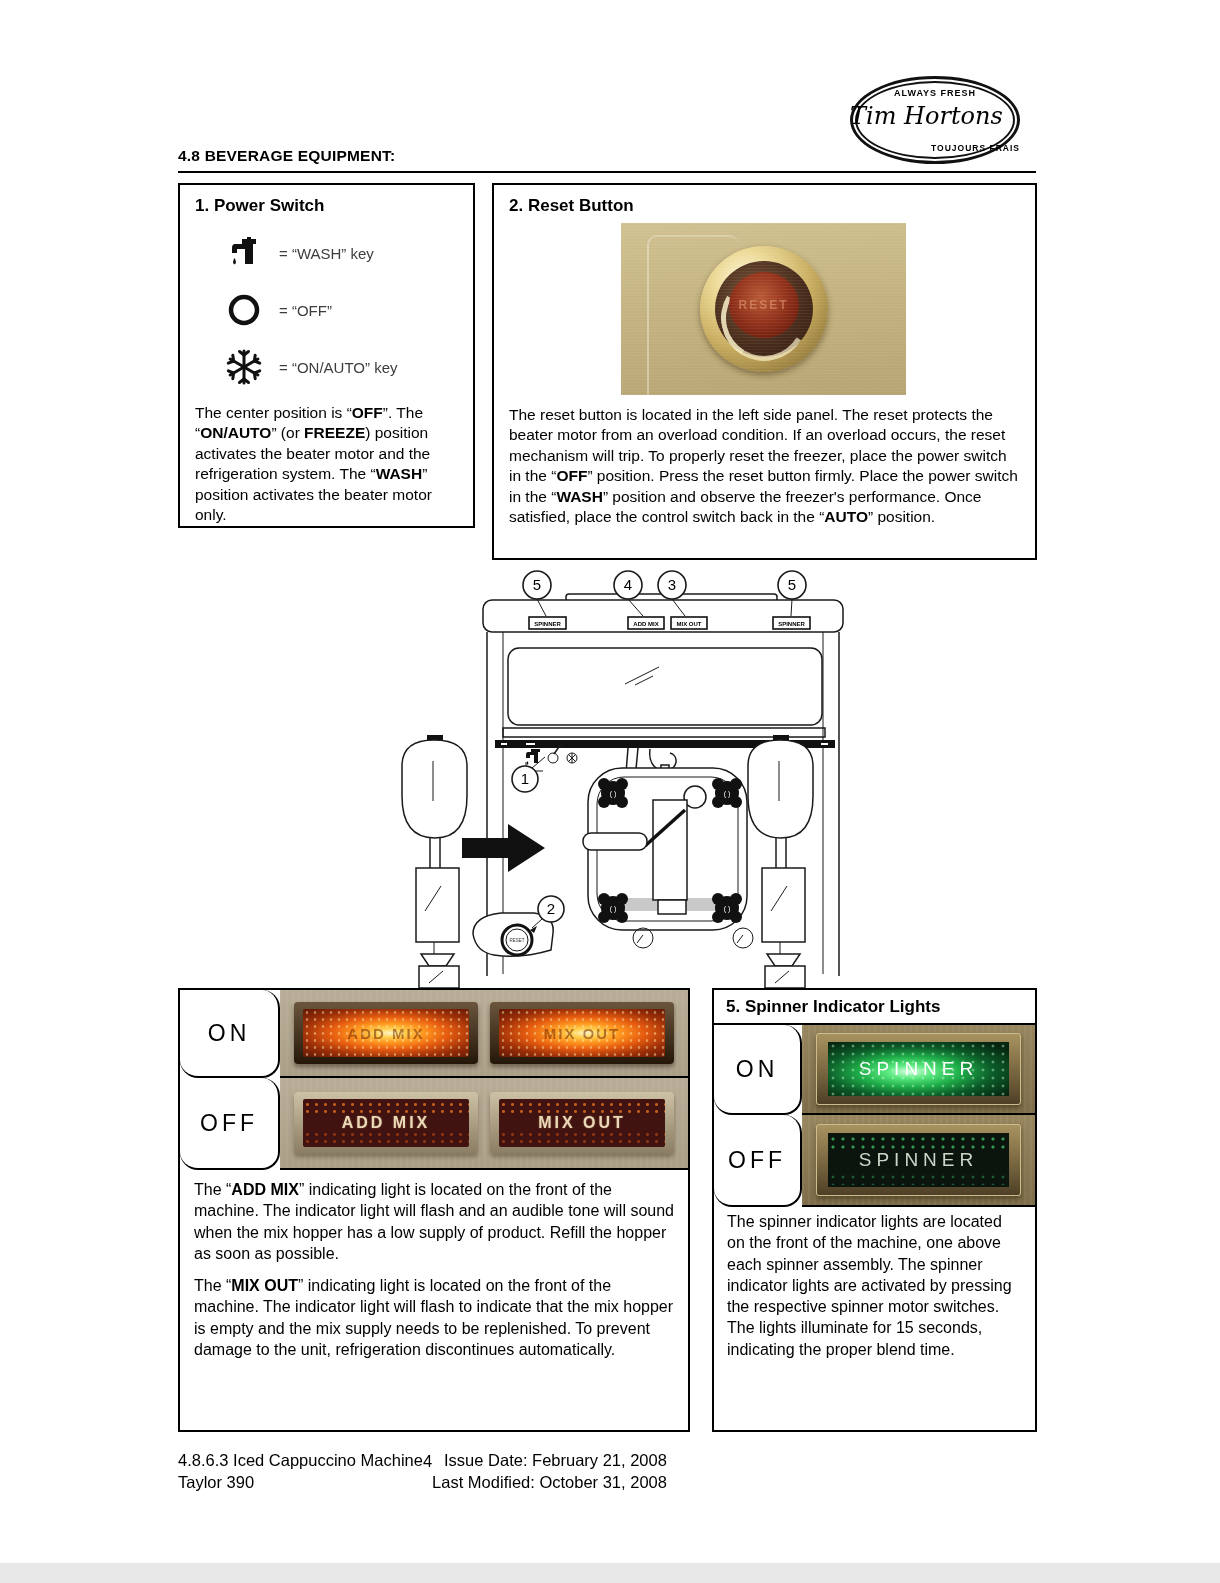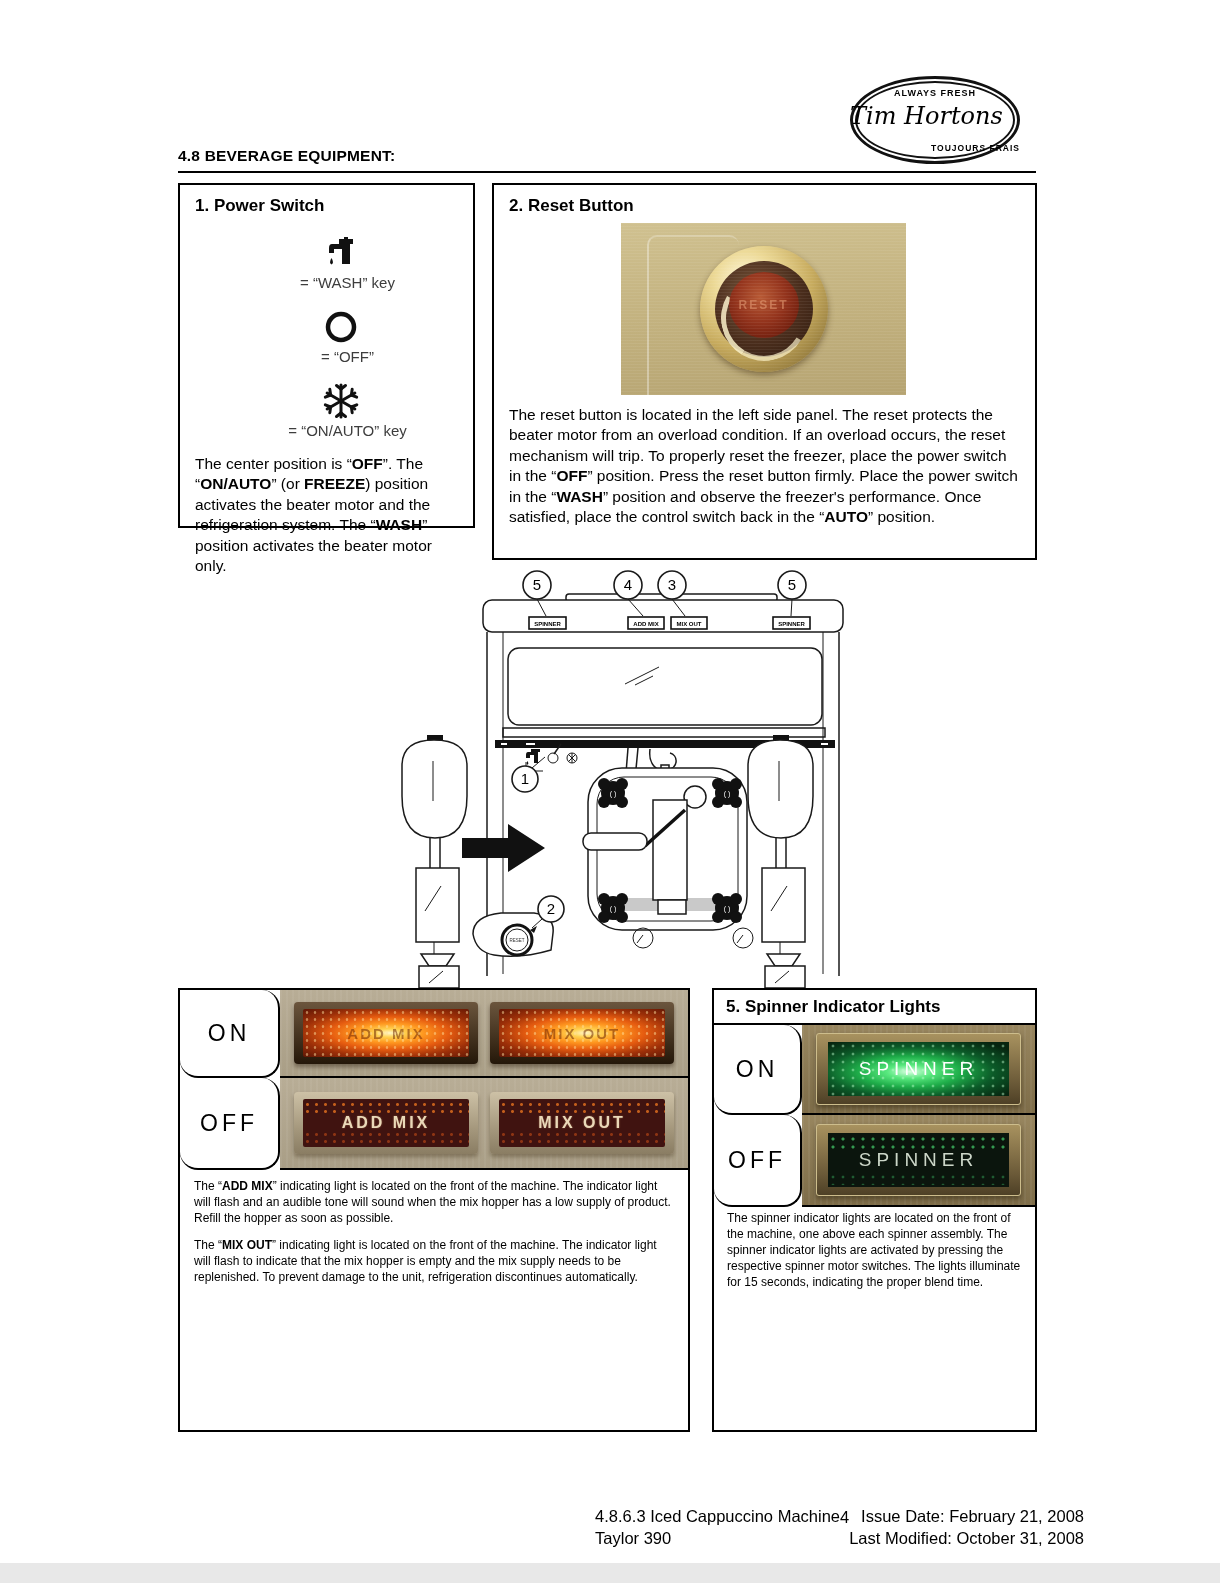--- a/index.html
+++ b/index.html
@@ -23,21 +23,21 @@
   .heading-rule{position:absolute;left:178px;top:171px;width:858px;height:2px;background:#000;}
 
   
   .box{position:absolute;border:2px solid #000;box-sizing:border-box;background:#fff;}
   .box-title{font-size:17px;font-weight:bold;}
   .para{font-size:15.5px;line-height:1.32;}
 
   
   #box1{left:178px;top:183px;width:297px;height:345px;padding:11px 15px;}
   .legend{margin:16px 0 4px 28px;}
-  .legend-row{display:flex;align-items:center;margin-bottom:15px;flex-direction:column;}
+  .legend-row{display:flex;align-items:center;margin-bottom:15px;}
   .legend-icon{width:42px;height:42px;display:flex;align-items:center;justify-content:center;}
   .legend-label{font-size:15px;color:#3d3d3d;margin-left:14px;}
   #box1 .para{margin-top:10px;}
 
   
   #box2{left:492px;top:183px;width:545px;height:377px;padding:11px 15px;}
   .reset-photo{position:relative;width:285px;height:172px;margin:7px 0 10px 112px;
       background:linear-gradient(175deg,#d0c190,#c3b27f 50%,#b6a472);overflow:hidden;}
   .reset-photo::after{content:'';position:absolute;inset:0;
       background:repeating-linear-gradient(0deg,rgba(255,255,255,.06) 0 1px,transparent 1px 3px);}
@@ -117,27 +117,27 @@
       background-image:radial-gradient(circle,rgba(190,255,205,.45) 1.2px,transparent 1.7px);background-size:10px 8px;}
   .smod.on .slabel{color:#fff;font-size:19px;letter-spacing:5px;z-index:1;}
   .smod.off .screen{background:#0b150d;}
   .smod.off .screen::before{content:'';position:absolute;left:0;right:0;top:2px;height:15px;
       background-image:radial-gradient(circle,rgba(70,210,110,.7) 1.3px,transparent 1.8px);background-size:10px 8px;}
   .smod.off .screen::after{content:'';position:absolute;left:0;right:0;bottom:2px;height:12px;
       background-image:radial-gradient(circle,rgba(45,140,75,.6) 1.2px,transparent 1.7px);background-size:10px 8px;}
   .smod.off .slabel{color:#ccd6c8;font-size:19px;letter-spacing:5px;z-index:1;}
 
   .ind-text{padding:9px 14px;}
-  .ind-text .para{font-size:12px;line-height:1.33;}
+  .ind-text .para{font-size:16px;line-height:1.33;}
   .ind-text .para + .para{margin-top:11px;}
   #box5 .ind-text{padding:4px 13px;}
 
   
-  .footer{position:absolute;left:178px;top:1505px;width:858px;display:flex;justify-content:flex-end;
-      font-size:16.5px;line-height:1.35;margin-left:48px;}
+  .footer{position:absolute;left:178px;top:1449px;width:858px;display:flex;justify-content:flex-start;
+      font-size:16.5px;line-height:1.35;}
   .footer .f-right{text-align:right;}
   .footer .f-center{padding-top:1px;}
 
   .bottom-bar{position:absolute;left:0;top:1576px;width:1220px;height:7px;background:#0c0c0c;}
   .bottom-bar i{position:absolute;top:2px;width:3px;height:3px;display:block;}
 </style>
 </head>
 <body>
 
 <div class="page">

